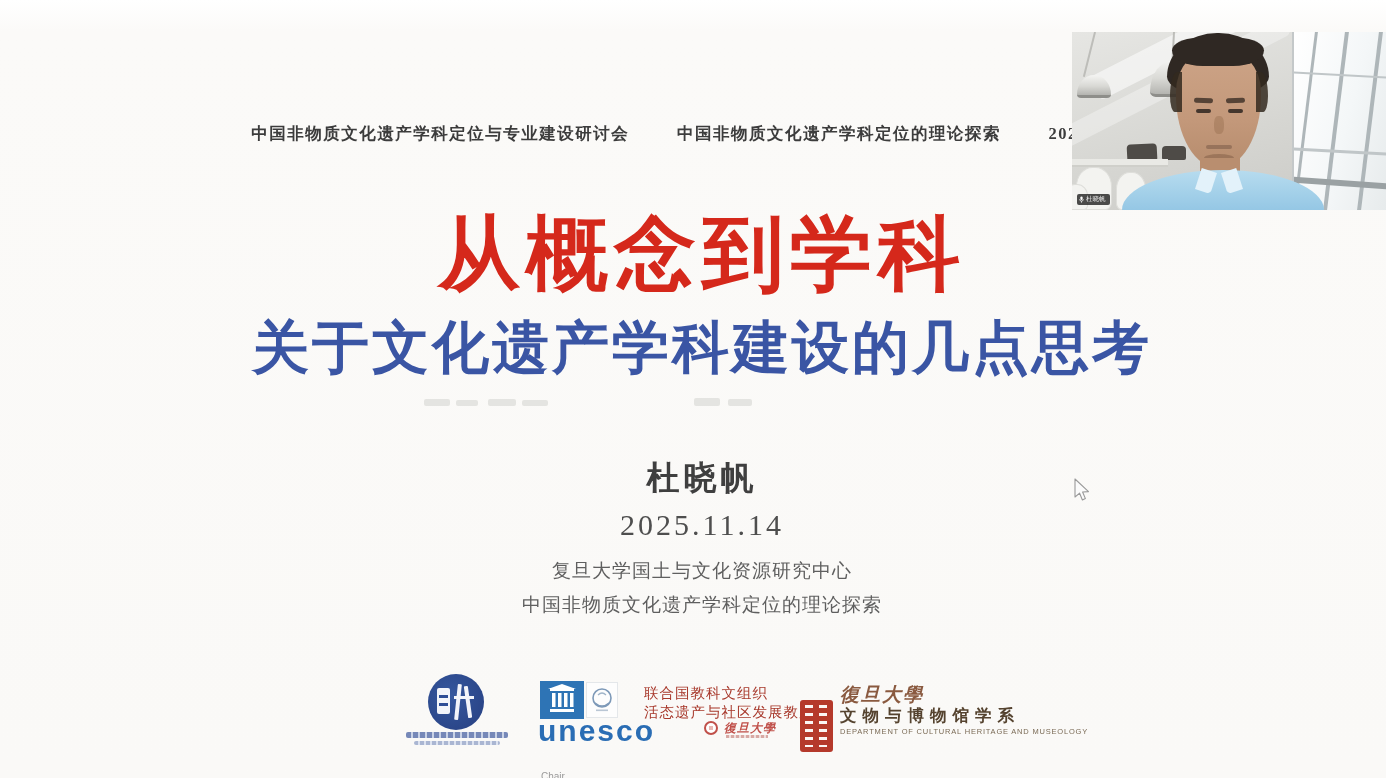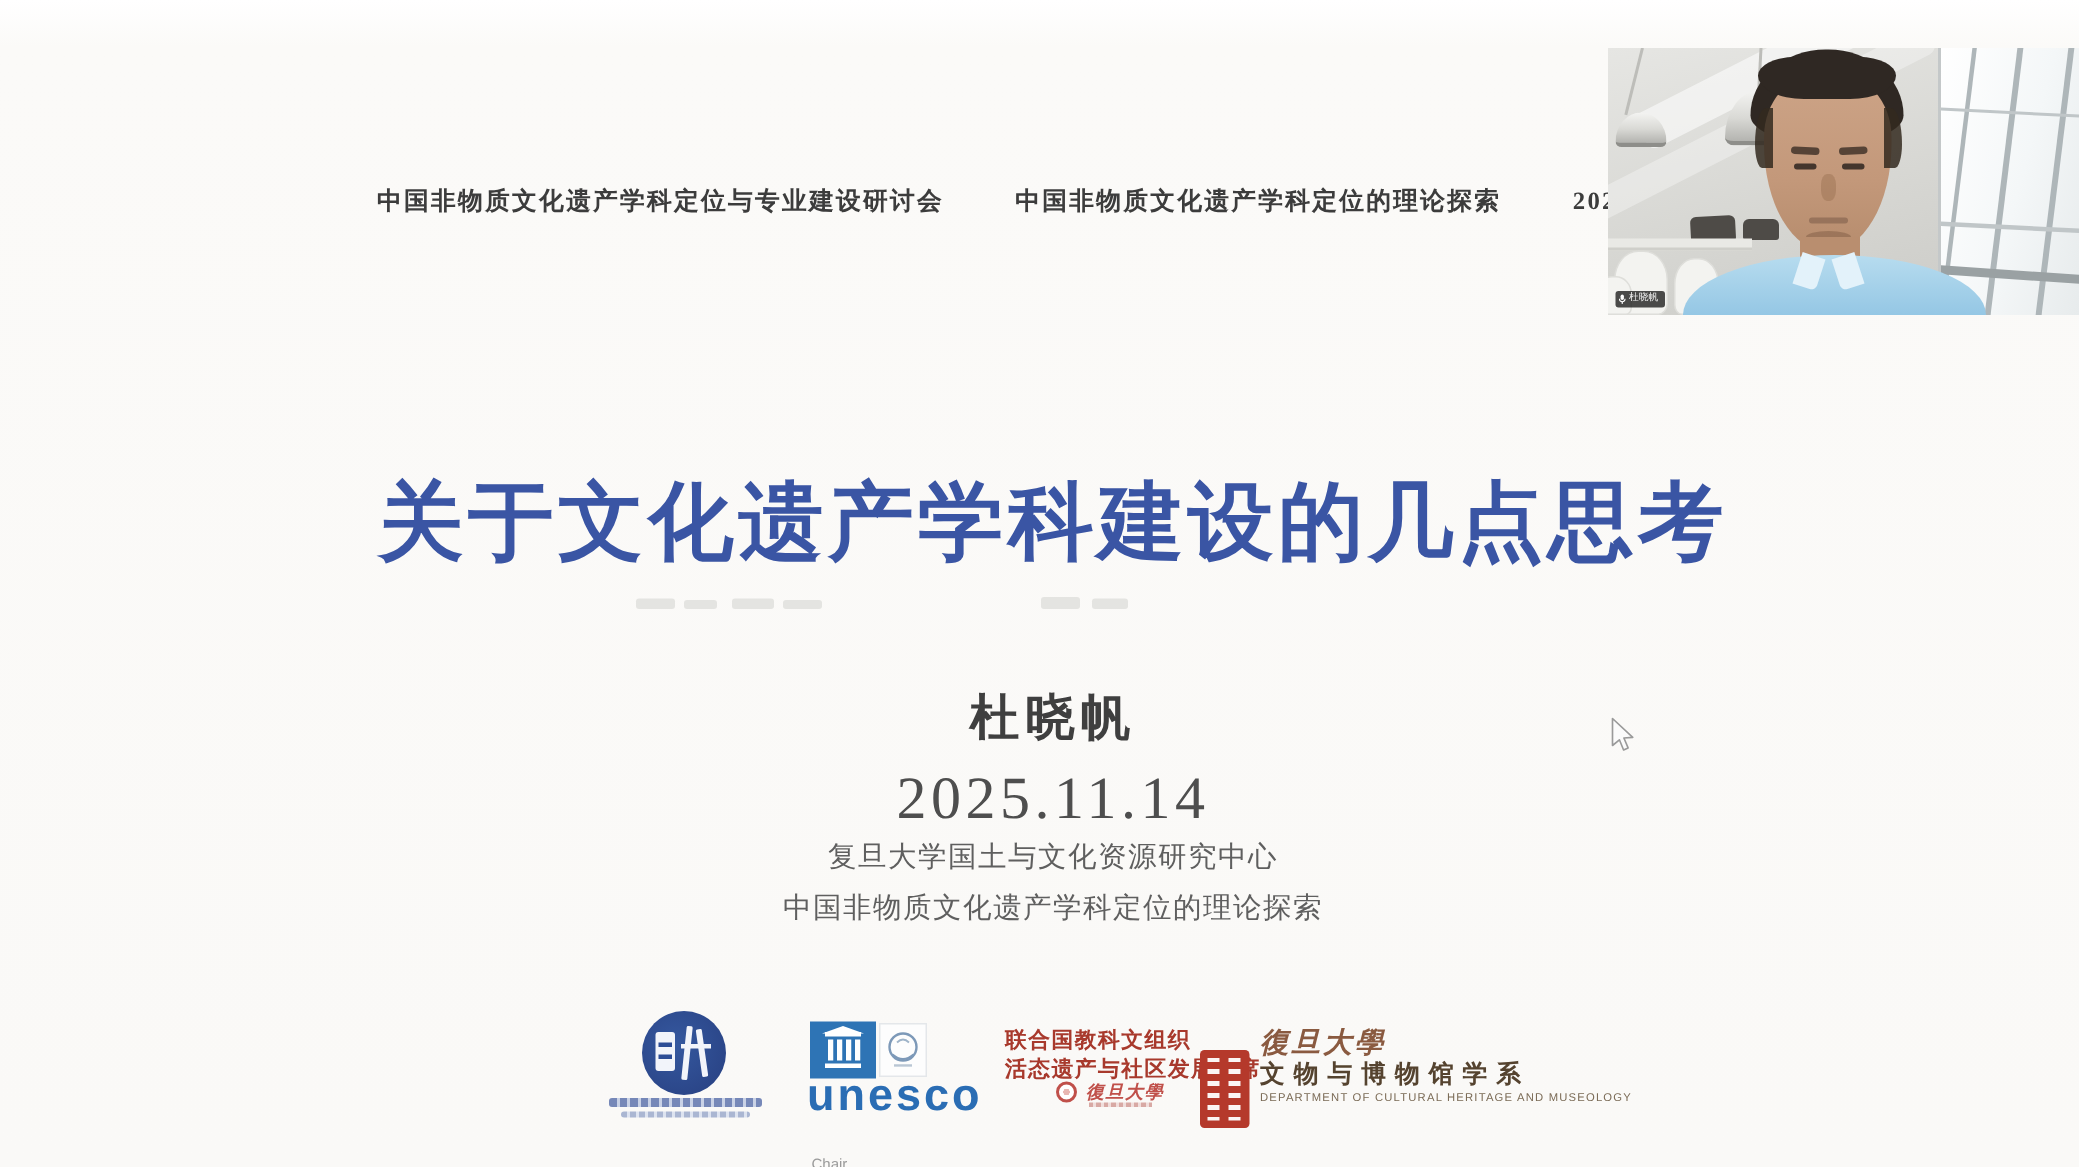--- a/index.html
+++ b/index.html
@@ -12,21 +12,21 @@
     font-family:"Liberation Serif", serif; font-size:16.5px; font-weight:700; color:#3c3c3c; letter-spacing:1.5px; white-space:nowrap; }
   .slide-header span { margin:0 21px; }
   .slide-title { position:absolute; top:200px; left:702px; transform:translateX(-50%);
     font-size:82px; font-weight:900; color:#d5281b; letter-spacing:6px; white-space:nowrap; }
   .slide-subtitle { position:absolute; top:310px; left:702px; transform:translateX(-50%);
     font-size:57px; font-weight:700; color:#3a55a4; letter-spacing:3px; white-space:nowrap; }
   .smudge { position:absolute; border-radius:2px; background:#e4e4e1; }
   .slide-author { position:absolute; top:456px; left:702px; transform:translateX(-50%);
     font-size:33px; font-weight:700; color:#3f3f3f; letter-spacing:4px; }
   .slide-date { position:absolute; top:508px; left:702px; transform:translateX(-50%);
-    font-family:"Liberation Serif", serif; font-size:40px; color:#4e4e4e; letter-spacing:3px; }
+    font-family:"Liberation Serif", serif; font-size:30px; color:#4e4e4e; letter-spacing:3px; }
   .org-line { position:absolute; left:702px; transform:translateX(-50%);
     font-size:19px; color:#5f5f5f; letter-spacing:1px; white-space:nowrap; }
   .org-line.l1 { top:558px; }
   .org-line.l2 { top:592px; }
 
   
   .inst-logo { position:absolute; left:428px; top:674px; width:56px; height:56px; border-radius:50%;
     background:radial-gradient(circle at 40% 40%, #35589f, #273f80); }
   .inst-logo .glyph-a { position:absolute; left:9px; top:14px; width:13px; height:26px; background:#f2f4fa; border-radius:2px; }
   .inst-logo .glyph-a i { position:absolute; left:2px; right:2px; height:3px; background:#2d4d96; display:block; }
@@ -38,21 +38,21 @@
   .inst-caption1 { position:absolute; left:406px; top:732px; width:102px; height:6px; border-radius:2px;
     background:repeating-linear-gradient(90deg,#7688b8 0 5px,#c9d2e6 5px 7px); }
   .inst-caption2 { position:absolute; left:414px; top:741px; width:86px; height:4px; border-radius:2px;
     background:repeating-linear-gradient(90deg,#aab6d2 0 4px,#dde3f0 4px 6px); }
 
   .unesco-square { position:absolute; left:540px; top:681px; width:44px; height:38px; background:#2e74b5; }
   .emblem-square { position:absolute; left:586px; top:682px; width:32px; height:36px; background:#fdfdfd; border:1px solid #e4e7ea; }
   .unesco-word { position:absolute; left:538px; top:714px; font-size:30px; font-weight:700; color:#2a6db4; letter-spacing:2px; }
   .unesco-chair-label { position:absolute; left:541px; top:744px; font-size:10px; color:#9a9a9a;margin-top:27px; }
 
-  .chair-line { position:absolute; left:670px; font-size:14.5px; font-weight:700; color:#a8392c; letter-spacing:1px; white-space:nowrap; }
+  .chair-line { position:absolute; left:644px; font-size:14.5px; font-weight:400; color:#a8392c; letter-spacing:1px; white-space:nowrap; }
   .chair-line.c1 { top:684px; } .chair-line.c2 { top:703px; }
   .chair-seal-circle { position:absolute; left:704px; top:721px; width:14px; height:14px; border-radius:50%;
     border:2px solid #c0504a; background:radial-gradient(circle,#e8b7b2 30%, #fff 32%); }
   .chair-fudan-script { position:absolute; left:724px; top:720px; font-family:"Liberation Serif", serif; font-style:italic;
     font-size:12px; font-weight:700; color:#c0504a; letter-spacing:1px; }
   .chair-seal-caption { position:absolute; left:726px; top:735px; width:42px; height:3px;
     background:repeating-linear-gradient(90deg,#d8a9a4 0 3px,#f0dedc 3px 5px); }
 
   .dept-seal { position:absolute; left:800px; top:700px; width:33px; height:52px; border-radius:3px; background:#b5392b; }
   .dept-seal i { position:absolute; top:5px; bottom:5px; width:8px; display:block;
@@ -126,20 +126,21 @@
 <body>
 
 <div id="canvas">
 
   <div class="slide-header">
     <span>中国非物质文化遗产学科定位与专业建设研讨会</span>
     <span>中国非物质文化遗产学科定位的理论探索</span>
     <span>20251114</span>
   </div>
 
+  <div class="slide-title">从概念到学科</div>
   <div class="slide-subtitle">关于文化遗产学科建设的几点思考</div>
 
   <div class="smudge" style="left:424px;top:399px;width:26px;height:7px;"></div>
   <div class="smudge" style="left:456px;top:400px;width:22px;height:6px;"></div>
   <div class="smudge" style="left:488px;top:399px;width:28px;height:7px;"></div>
   <div class="smudge" style="left:522px;top:400px;width:26px;height:6px;"></div>
   <div class="smudge" style="left:694px;top:398px;width:26px;height:8px;"></div>
   <div class="smudge" style="left:728px;top:399px;width:24px;height:7px;"></div>
 
   <div class="slide-author">杜晓帆</div>

